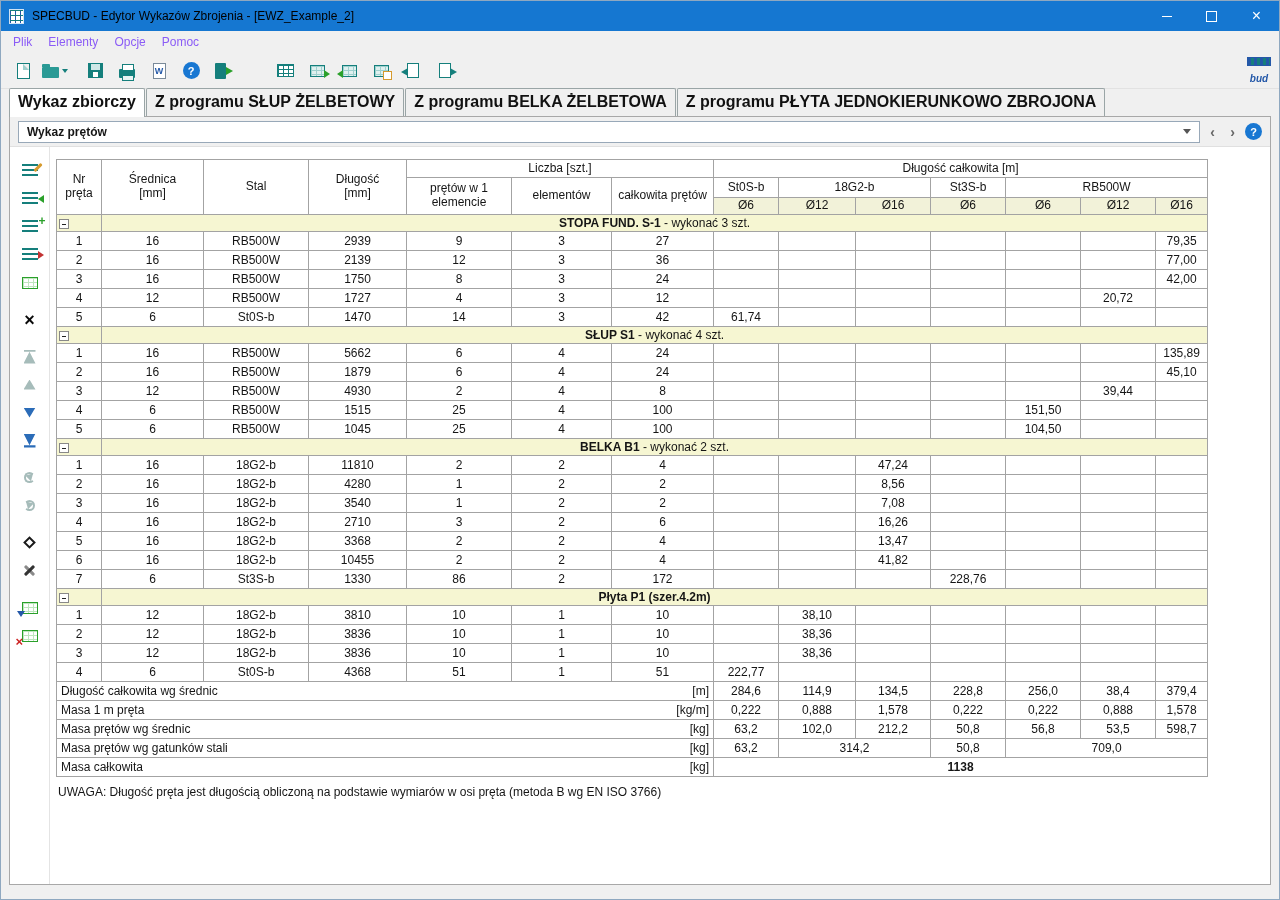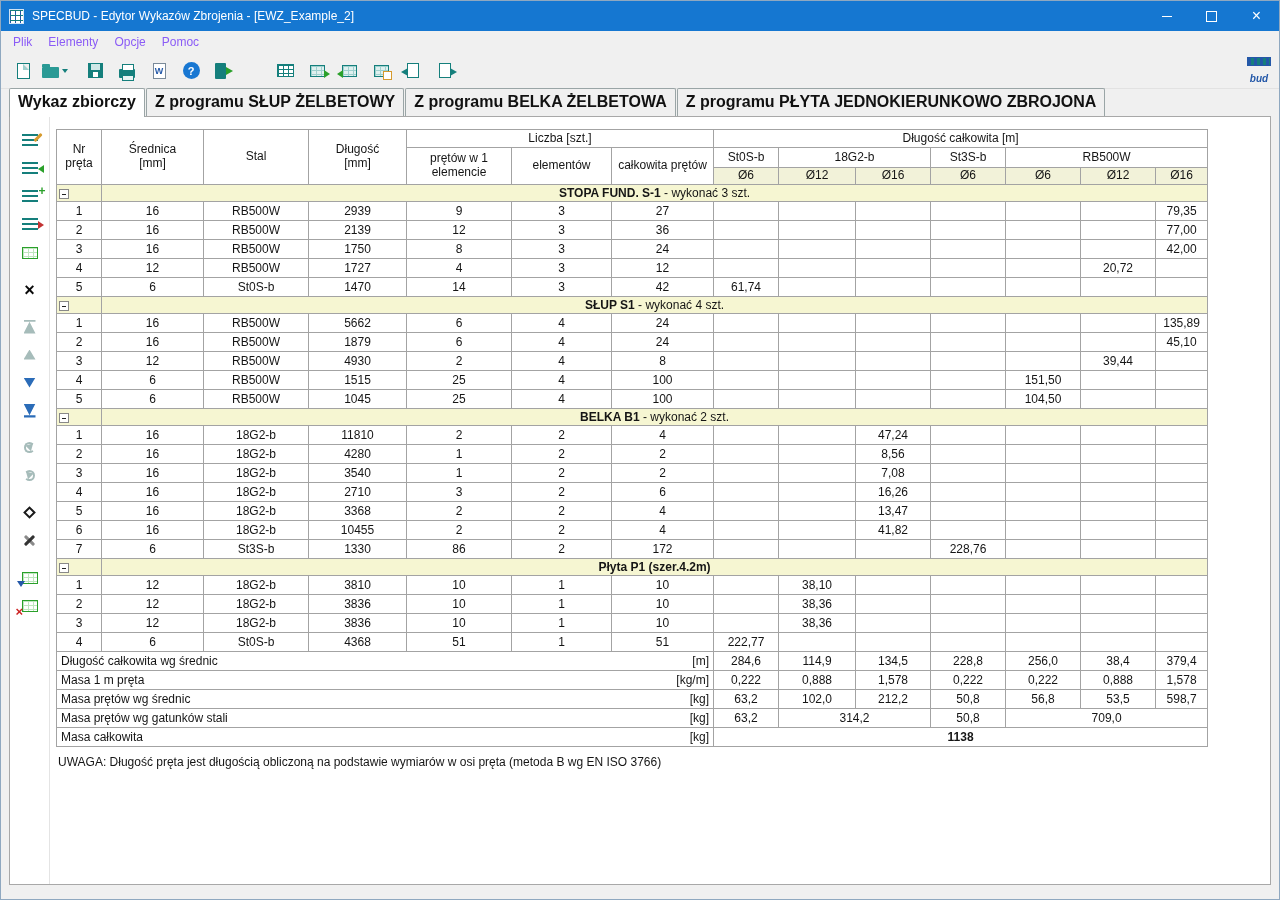--- a/index.html
+++ b/index.html
@@ -2,21 +2,21 @@
 <html><head>
 <meta charset="utf-8">
 <style>
   * { box-sizing: border-box; margin: 0; padding: 0; }
   html,body { width:1280px; height:900px; }
   body { font-family:"Liberation Sans", sans-serif; font-size:12px; color:#151515; background:#f0f0f0; overflow:hidden; }
 
   .window { width:1280px; height:900px; display:flex; flex-direction:column; background:#f0f0f0; border:1px solid #8fa8c0; }
 
   
-  .titlebar { height:30px; background:#1577d1; display:flex; align-items:center; padding-left:8px; gap:8px; color:#ffffff; flex:0 0 auto; }
+  .titlebar { height:30px; background:#1577d1; display:flex; align-items:center; padding-left:8px; gap:8px; color:#000000; flex:0 0 auto; }
   .app-icon { width:15px; height:15px; background:#fff; border:1px solid #cfe2f5;
     background-image: linear-gradient(#157f7c 1px, transparent 1px), linear-gradient(90deg,#2458a8 1px, transparent 1px);
     background-size:5px 5px; }
   .title-text { font-size:12px; white-space:nowrap; }
   .win-btns { margin-left:auto; display:flex; height:100%; }
   .win-btn { width:45px; height:100%; display:flex; align-items:center; justify-content:center; }
   .btn-min::after { content:""; width:10px; height:1px; background:#fff; }
   .btn-max::after { content:""; width:9px; height:9px; border:1px solid #fff; }
   .btn-close::after { content:"×"; color:#fff; font-size:16px; line-height:1; }
 
@@ -208,20 +208,29 @@
   </div>
 
   <div class="tabbar">
       <div class="tab active">Wykaz zbiorczy</div>
       <div class="tab">Z programu SŁUP ŻELBETOWY</div>
       <div class="tab">Z programu BELKA ŻELBETOWA</div>
       <div class="tab">Z programu PŁYTA JEDNOKIERUNKOWO ZBROJONA</div>
     </div>
 
   <div class="panel">
+    <div class="selector-row">
+      <div class="combo">
+        <span class="combo-text">Wykaz prętów</span>
+        <span class="combo-arrow"></span>
+      </div>
+      <div class="nav-btn prev"></div>
+      <div class="nav-btn next"></div>
+      <div class="help-circle"></div>
+    </div>
     <div class="work">
       <div class="left-toolbar">
           <div class="lti">
             <span class="lic lt-list lt-list-edit"></span>
           </div>
           <div class="lti">
             <span class="lic lt-list lt-list-insert"></span>
           </div>
           <div class="lti">
             <span class="lic lt-list lt-list-add"></span>

